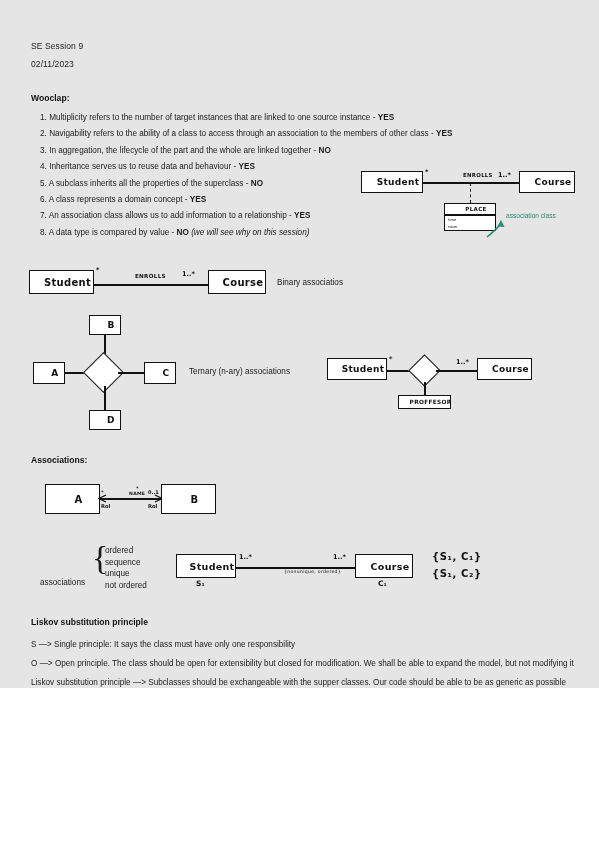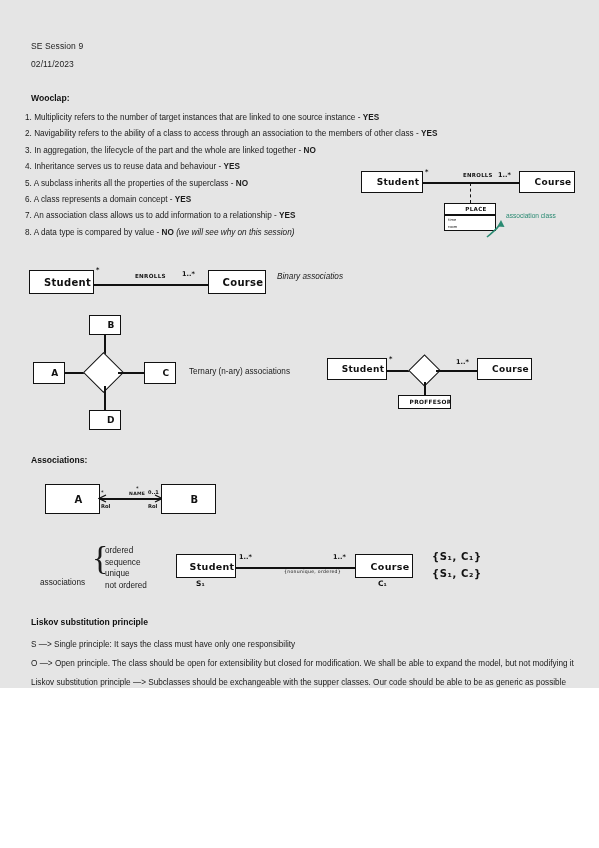--- a/index.html
+++ b/index.html
@@ -34,21 +34,21 @@
     font-size: 8.6px;
     font-weight: bold;
     color: #111;
   }
   #wooclap-head { top: 93px; }
   #assoc-head   { top: 455px; }
   #liskov-head  { top: 617px; }
 
   .qlist {
     position: absolute;
-    left: 25px;
+    left: 40px;
     top: 110px;
     width: 540px;
   }
   .qitem {
     font-size: 8.2px;
     line-height: 16.4px;
     color: #1a1a1a;
     white-space: nowrap;
   }
   .qitem b { font-weight: bold; }
@@ -239,21 +239,21 @@
     <div class="hbox" style="left:29px; top:270px; width:65px; height:24px;">
       <span class="hand" style="font-size:10px;">Student</span>
     </div>
     <div class="mult" style="left:96px; top:266px;">*</div>
     <div class="hline h" style="left:94px; top:284px; width:114px;"></div>
     <div class="hand" style="position:absolute; left:123px; top:273px; font-size:5.6px; text-transform:uppercase;">enrolls</div>
     <div class="mult" style="left:182px; top:270px;">1..*</div>
     <div class="hbox" style="left:208px; top:270px; width:58px; height:24px;">
       <span class="hand" style="font-size:10px;">Course</span>
     </div>
-    <div class="caption" style="left:277px; top:272px;font-style:italic;">Binary associatios</div>
+    <div class="caption" style="left:277px; top:278px;">Binary associatios</div>
   </div>
 
   <div>
     <div class="hbox" style="left:89px; top:315px; width:32px; height:20px;">
       <span class="hand" style="font-size:9px;">B</span>
     </div>
     <div class="hline v" style="left:104px; top:335px; height:26px;"></div>
 
     <div class="hbox" style="left:33px; top:362px; width:32px; height:22px;">
       <span class="hand" style="font-size:9px;">A</span>

